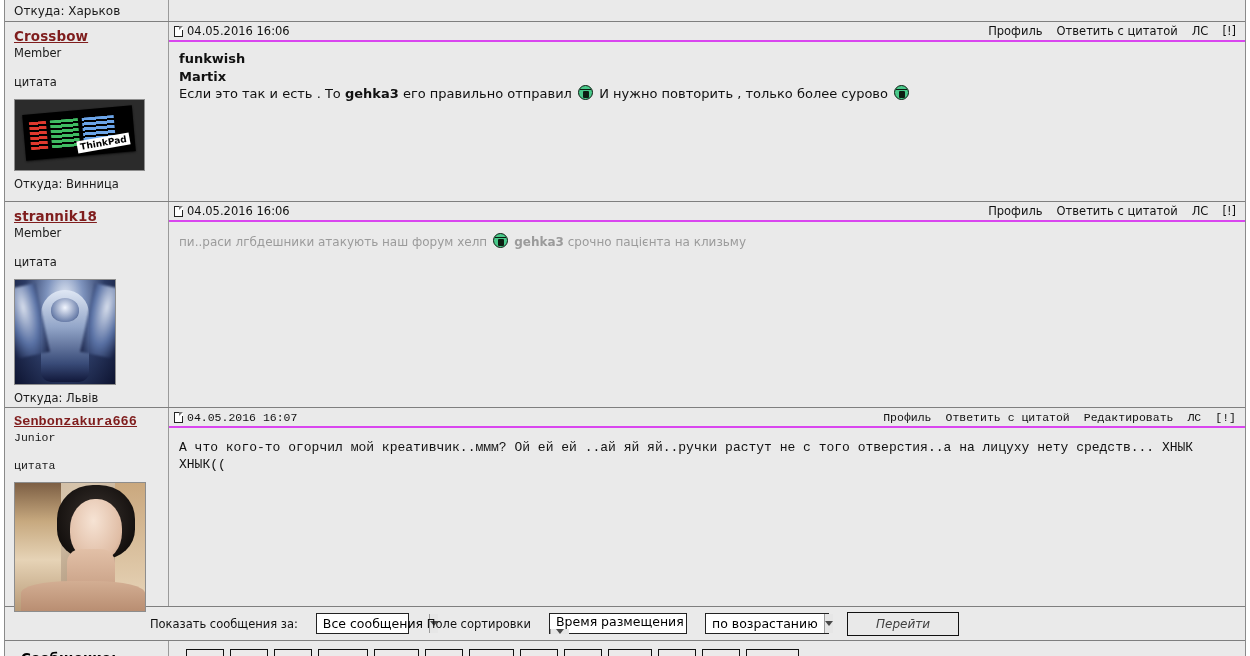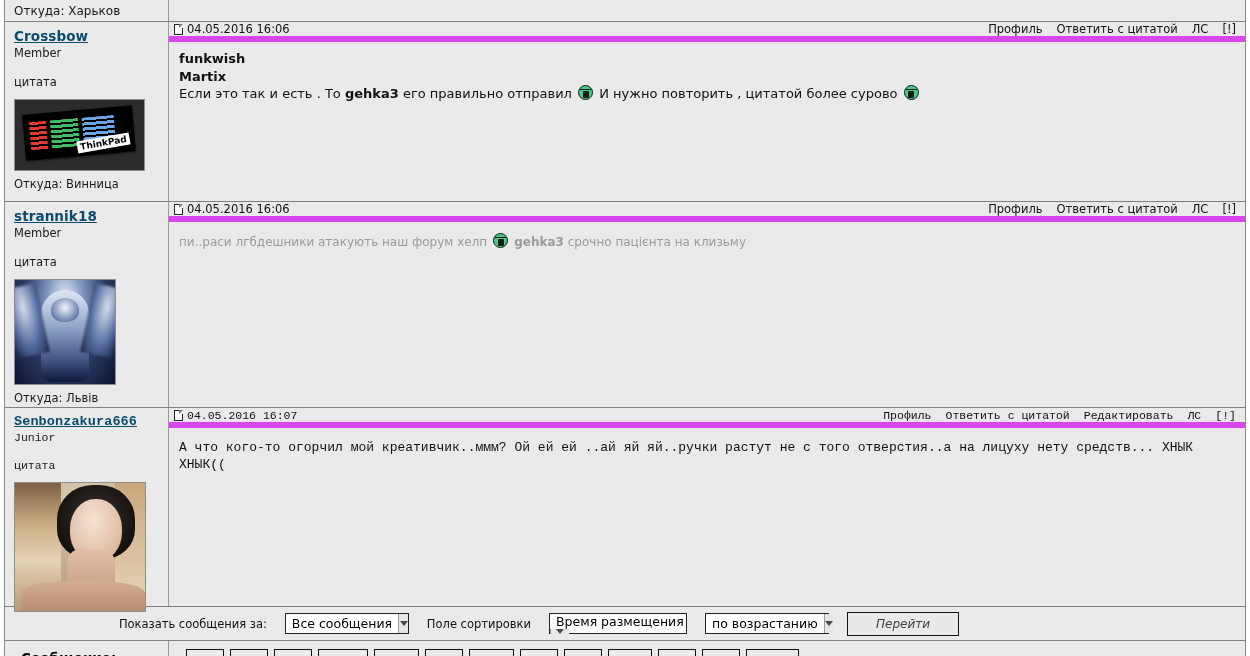--- a/index.html
+++ b/index.html
@@ -24,30 +24,30 @@
   .toprow .left{width:164px;border-right:1px solid #9a9a9a;padding:4px 0 0 9px;
                 box-sizing:border-box;font-size:12px;color:#1a1a1a;background:#eaeaea;}
   .toprow .right{flex:1;background:#eaeaea;}
 
   
   .post{display:flex;border-bottom:1px solid #7f7f7f;background:#eaeaea;}
   .post .side{width:164px;box-sizing:border-box;border-right:1px solid #9a9a9a;
               background:#eaeaea;padding:6px 0 0 9px;}
   .post .body{flex:1;background:#eaeaea;display:flex;flex-direction:column;min-width:0;}
 
-  .uname{font-weight:bold;font-size:13.5px;color:#0c4a6e;text-decoration:underline;
+  .uname{font-weight:bold;font-size:13.5px;color:#7f1d1d;text-decoration:underline;
          display:inline-block;letter-spacing:.1px;cursor:pointer;}
   .urank{font-size:11.5px;color:#1a1a1a;margin-top:2px;}
   .uquote{font-size:11.5px;color:#1a1a1a;margin-top:15px;cursor:pointer;}
   .uloc{font-size:11.5px;color:#1a1a1a;margin-top:6px;}
   .avatar{margin-top:10px;border:1px solid #8d8d8d;overflow:hidden;position:relative;}
 
   
   .phead{display:flex;align-items:center;height:20px;
-         background:#eaeaea;border-bottom:6px solid #d946ef;padding:0 9px 0 5px;
+         background:#eaeaea;border-bottom:2px solid #d946ef;padding:0 9px 0 5px;
          box-sizing:border-box;}
   .doc-ico{width:9px;height:11px;margin-right:4px;position:relative;flex:none;}
   .doc-ico i{position:absolute;inset:0;background:#fff;border:1px solid #222;box-sizing:border-box;}
   .doc-ico i:after{content:"";position:absolute;right:-1px;top:-1px;
       border-width:0 0 4px 4px;border-style:solid;border-color:transparent transparent #fff #777;}
   .pdate{font-size:11.5px;color:#111;}
   .plinks{margin-left:auto;display:flex;align-items:center;gap:14px;}
   .plink{font-size:11.5px;color:#111;cursor:pointer;white-space:nowrap;}
 
   
@@ -180,21 +180,21 @@
             <span class="plink">Профиль</span>
             <span class="plink">Ответить с цитатой</span>
             <span class="plink">ЛС</span>
             <span class="plink">[!]</span>
           </span>
         </div>
         <div class="pbody">
           <div class="qn">funkwish</div>
           <div class="qn">Martix</div>
           <div>
-            <span>Если это так и есть . То </span><span class="nm">gehka3</span><span> его правильно отправил </span><span class="smiley"></span><span> И нужно повторить , цитатой более сурово </span><span class="smiley"></span>
+            <span>Если это так и есть . То </span><span class="nm">gehka3</span><span> его правильно отправил </span><span class="smiley"></span><span> И нужно повторить , только более сурово </span><span class="smiley"></span>
           </div>
         </div>
       </div>
     </div>
 
     <div class="post" style="height:205px;">
       <div class="side">
         <a class="uname">strannik18</a>
         <div class="urank">Member</div>
         <div class="uquote">цитата</div>
@@ -258,21 +258,21 @@
           </span>
         </div>
         <div class="pbody" style="padding-top:11px;">
           <div>А что кого-то огорчил мой креативчик..ммм? Ой ей ей ..ай яй яй..ручки растут не с того отверстия..а на лицуху нету средств... ХНЫК ХНЫК((</div>
         </div>
       </div>
     </div>
 
     <div class="optbar">
       <span class="optlabel">Показать сообщения за:</span>
-      <span class="sel" style="width:124px;">
+      <span class="sel" style="width:93px;">
         <span class="txt">Все сообщения</span>
         <span class="arw">
             <span></span>
           </span>
       </span>
       <span class="optlabel">Поле сортировки</span>
       <span class="sel" style="width:138px;flex-direction:column;">
         <span class="txt">Время размещения</span>
         <span class="arw">
             <span></span>

